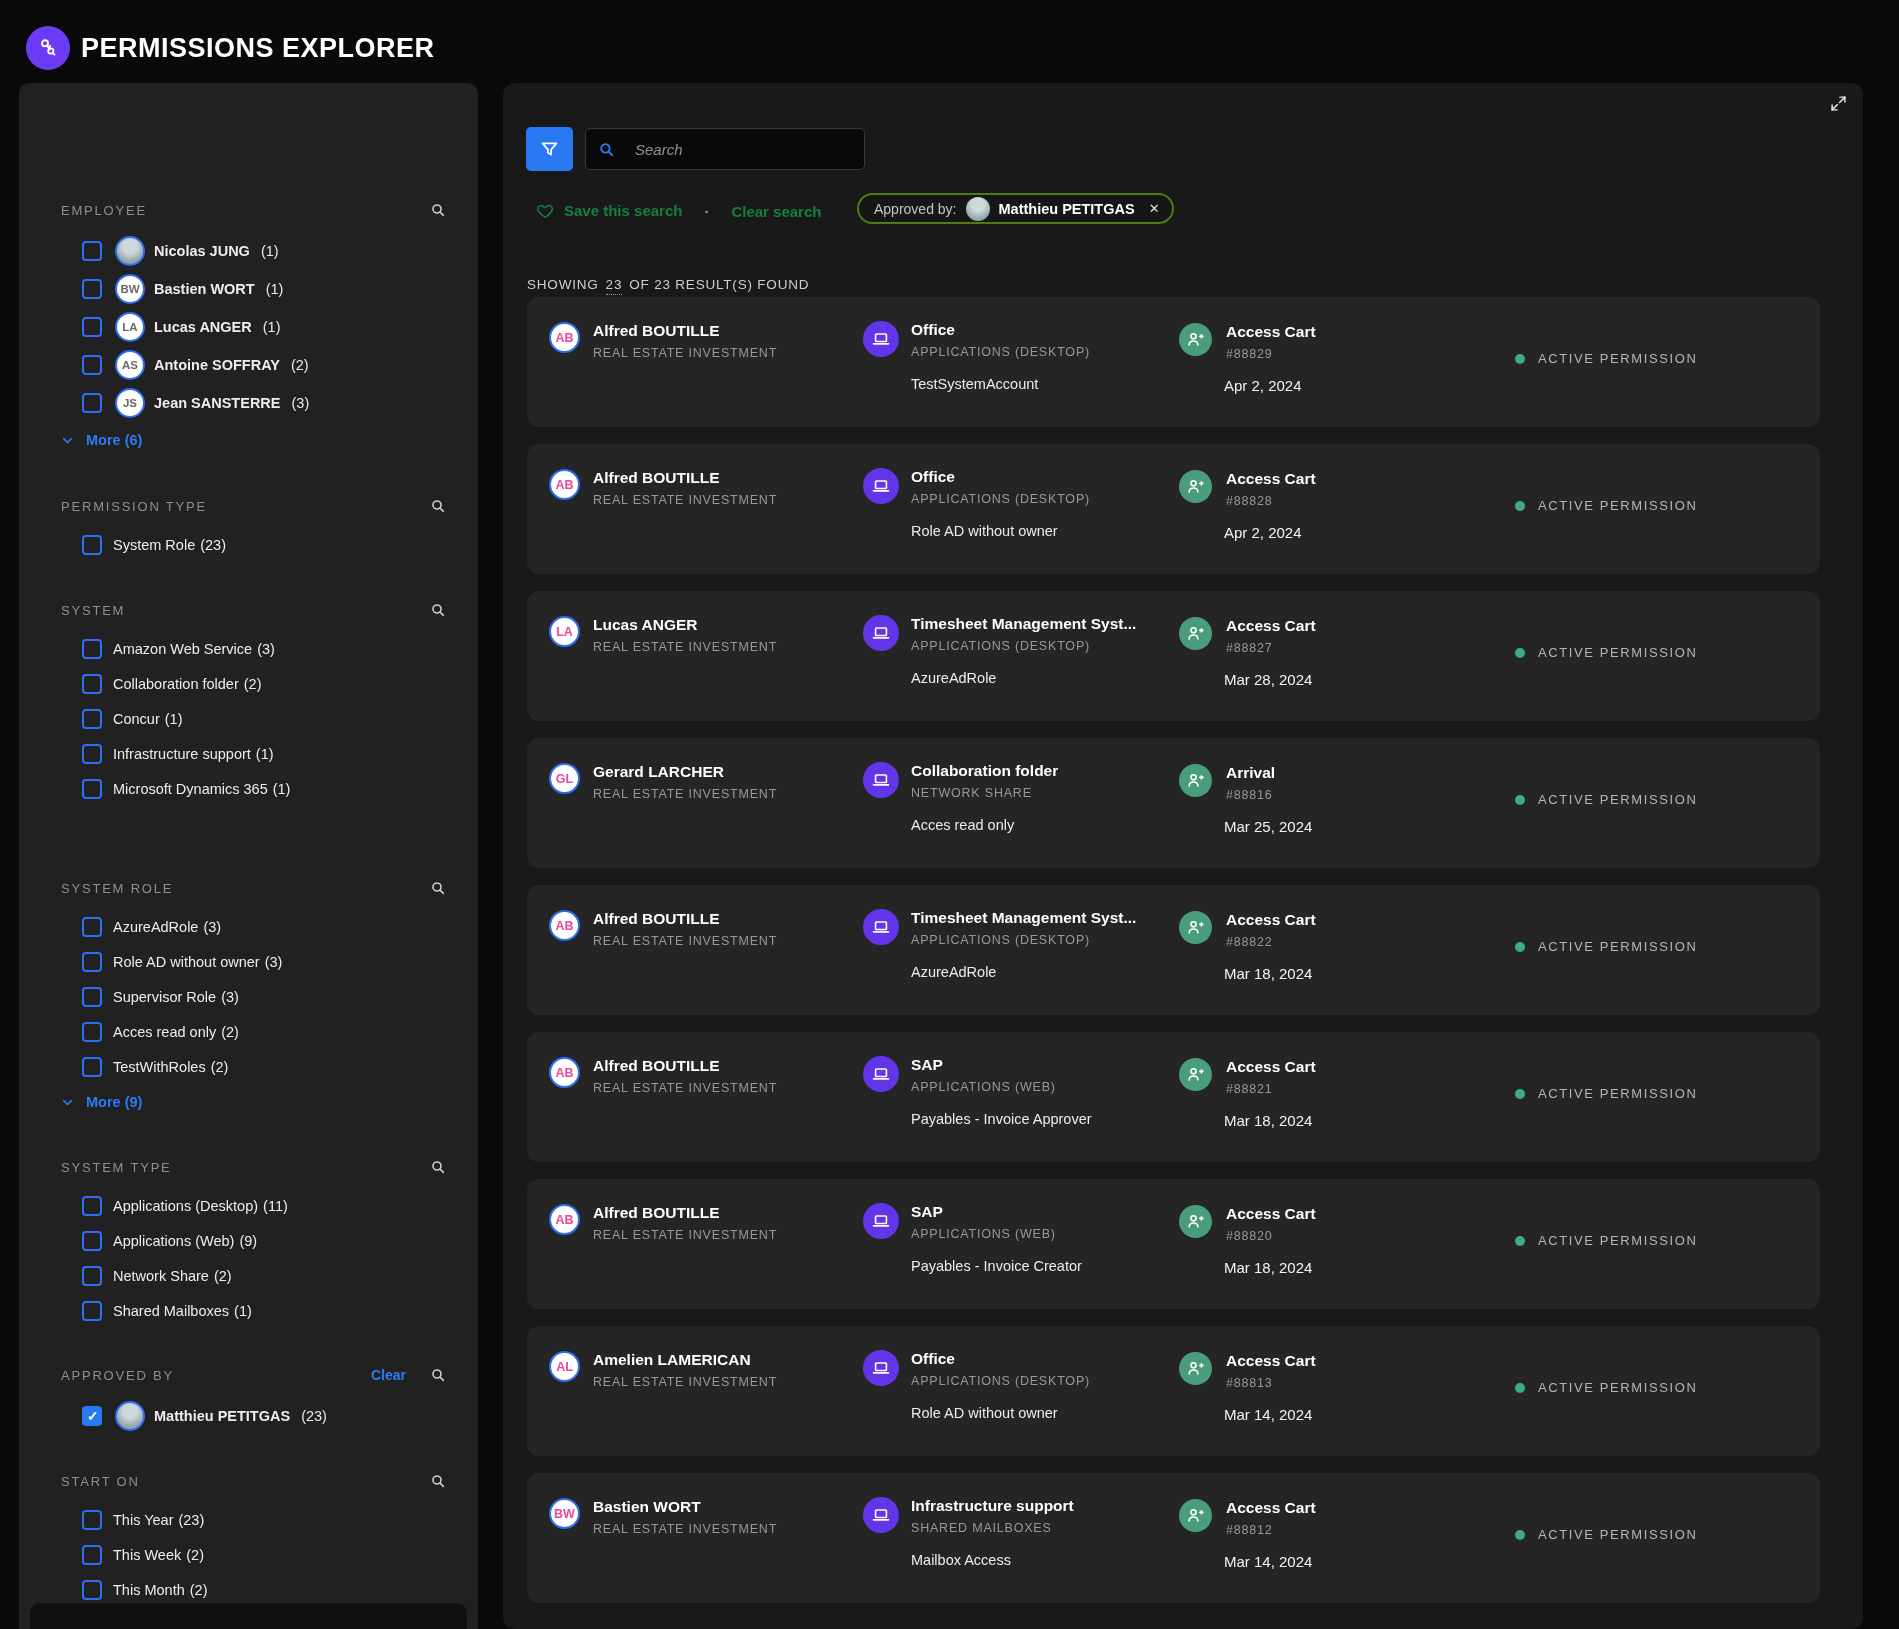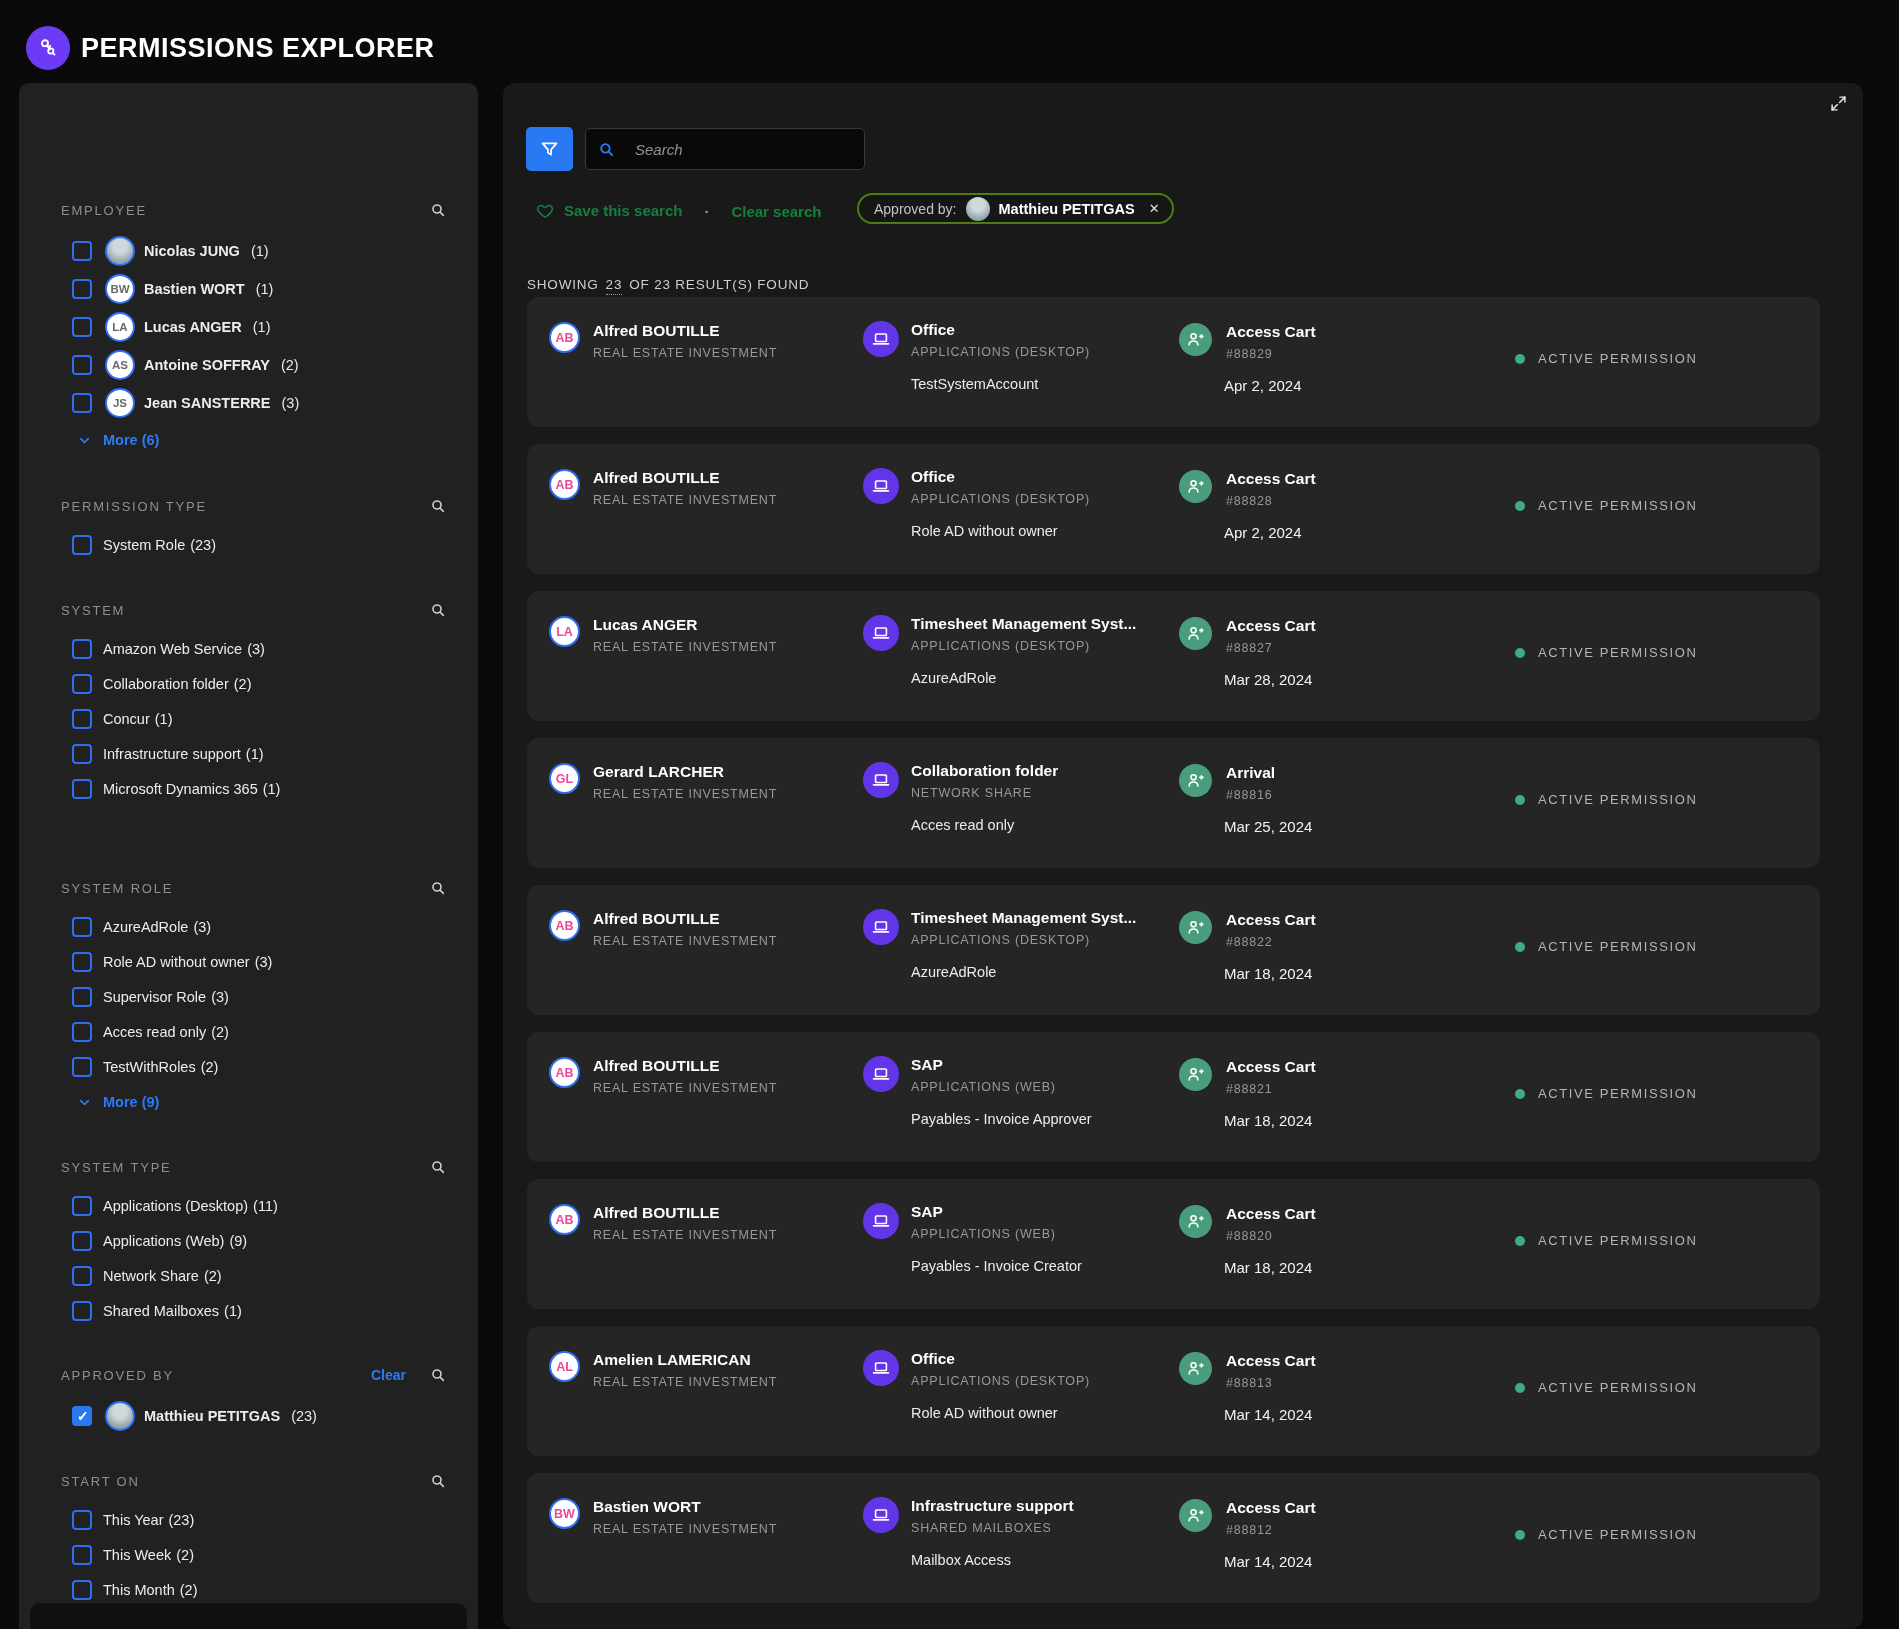--- a/index.html
+++ b/index.html
@@ -10,33 +10,33 @@
   .app-title { position:absolute; left:81px; top:33px; font-size:27px; font-weight:bold; letter-spacing:.5px; }
 
   
   .sidebar { position:absolute; left:19px; top:83px; width:459px; height:1546px; background:#212121; border-radius:10px 10px 0 0; }
   .sec { position:absolute; left:0; width:100%; }
   .sec-h { position:relative; margin:0 24px 0 42px; height:16px; color:#8f8f8f; font-size:13px; letter-spacing:1.8px; }
   .sec-h .s-ico { position:absolute; right:8px; top:-1px; color:#cfcfcf; }
   .sec-h .clear { position:absolute; right:48px; top:-1px; color:#2b7bf6; font-weight:bold; font-size:14px; letter-spacing:0; cursor:pointer; }
   .items { margin-top:12px; }
   .items.emp { margin-top:13px; }
-  .item { display:flex; align-items:center; height:35px; padding-left:53px; font-size:14.5px; color:#ededed; }
+  .item { display:flex; align-items:center; height:35px; padding-left:53px; font-size:14.5px; color:#ededed;margin-left:10px; }
   .item.emp { height:38px; }
   .cb { width:20px; height:20px; border:2px solid #2e6ef2; border-radius:4px; flex:none; position:relative; }
   .cb.checked { background:#2979f3; border-color:#2979f3; }
   .cb.checked::after { content:"✓"; position:absolute; left:3px; top:0px; color:#fff; font-size:14px; font-weight:bold; }
   .av28 { width:30px; height:30px; border-radius:50%; background:#fff; border:2px solid #2e6ef2; margin-left:13px; flex:none; display:flex; align-items:center; justify-content:center; }
   .av28 i { font-style:normal; font-size:11.5px; font-weight:bold; color:#6a6a6a; }
   .av28.photo { background:radial-gradient(circle at 50% 32%, #cfd8da 0 32%, #9fb0b5 62%, #77898f); }
   .item .nm { margin-left:9px; font-weight:bold; }
   .item .cnt { margin-left:11px; color:#e8e8e8; }
   .item .lb { margin-left:11px; }
   .item .cnt2 { margin-left:5px; }
-  .more { display:flex; align-items:center; height:36px; padding-left:58px; color:#2b7bf6; font-size:14.5px; font-weight:bold; cursor:pointer; }
+  .more { display:flex; align-items:center; height:36px; padding-left:41px; color:#2b7bf6; font-size:14.5px; font-weight:bold; cursor:pointer; }
   .more svg { margin-right:11px; }
   .s-shade { position:absolute; left:11px; bottom:0; width:437px; height:26px; background:#101010; border-radius:10px 10px 0 0; }
 
   
   .main { position:absolute; left:503px; top:83px; width:1360px; height:1546px; background:#191919; border-radius:12px; }
   .expand { position:absolute; right:16px; top:12px; color:#e8e8e8; cursor:pointer; }
   .filter-btn { position:absolute; left:23px; top:44px; width:47px; height:44px; background:#2979f3; border-radius:5px; display:flex; align-items:center; justify-content:center; cursor:pointer; }
   .search-box { position:absolute; left:82px; top:45px; width:280px; height:42px; background:#090909; border:1px solid #3a3a3a; border-radius:5px; display:flex; align-items:center; padding:0 12px;gap:8px; }
   .search-box svg { color:#2b7bf6; flex:none; margin-right:12px; }
   .search-box input { background:transparent; border:none; outline:none; color:#ddd; font-size:15px; width:100%; font-family:"Liberation Sans",sans-serif; }

